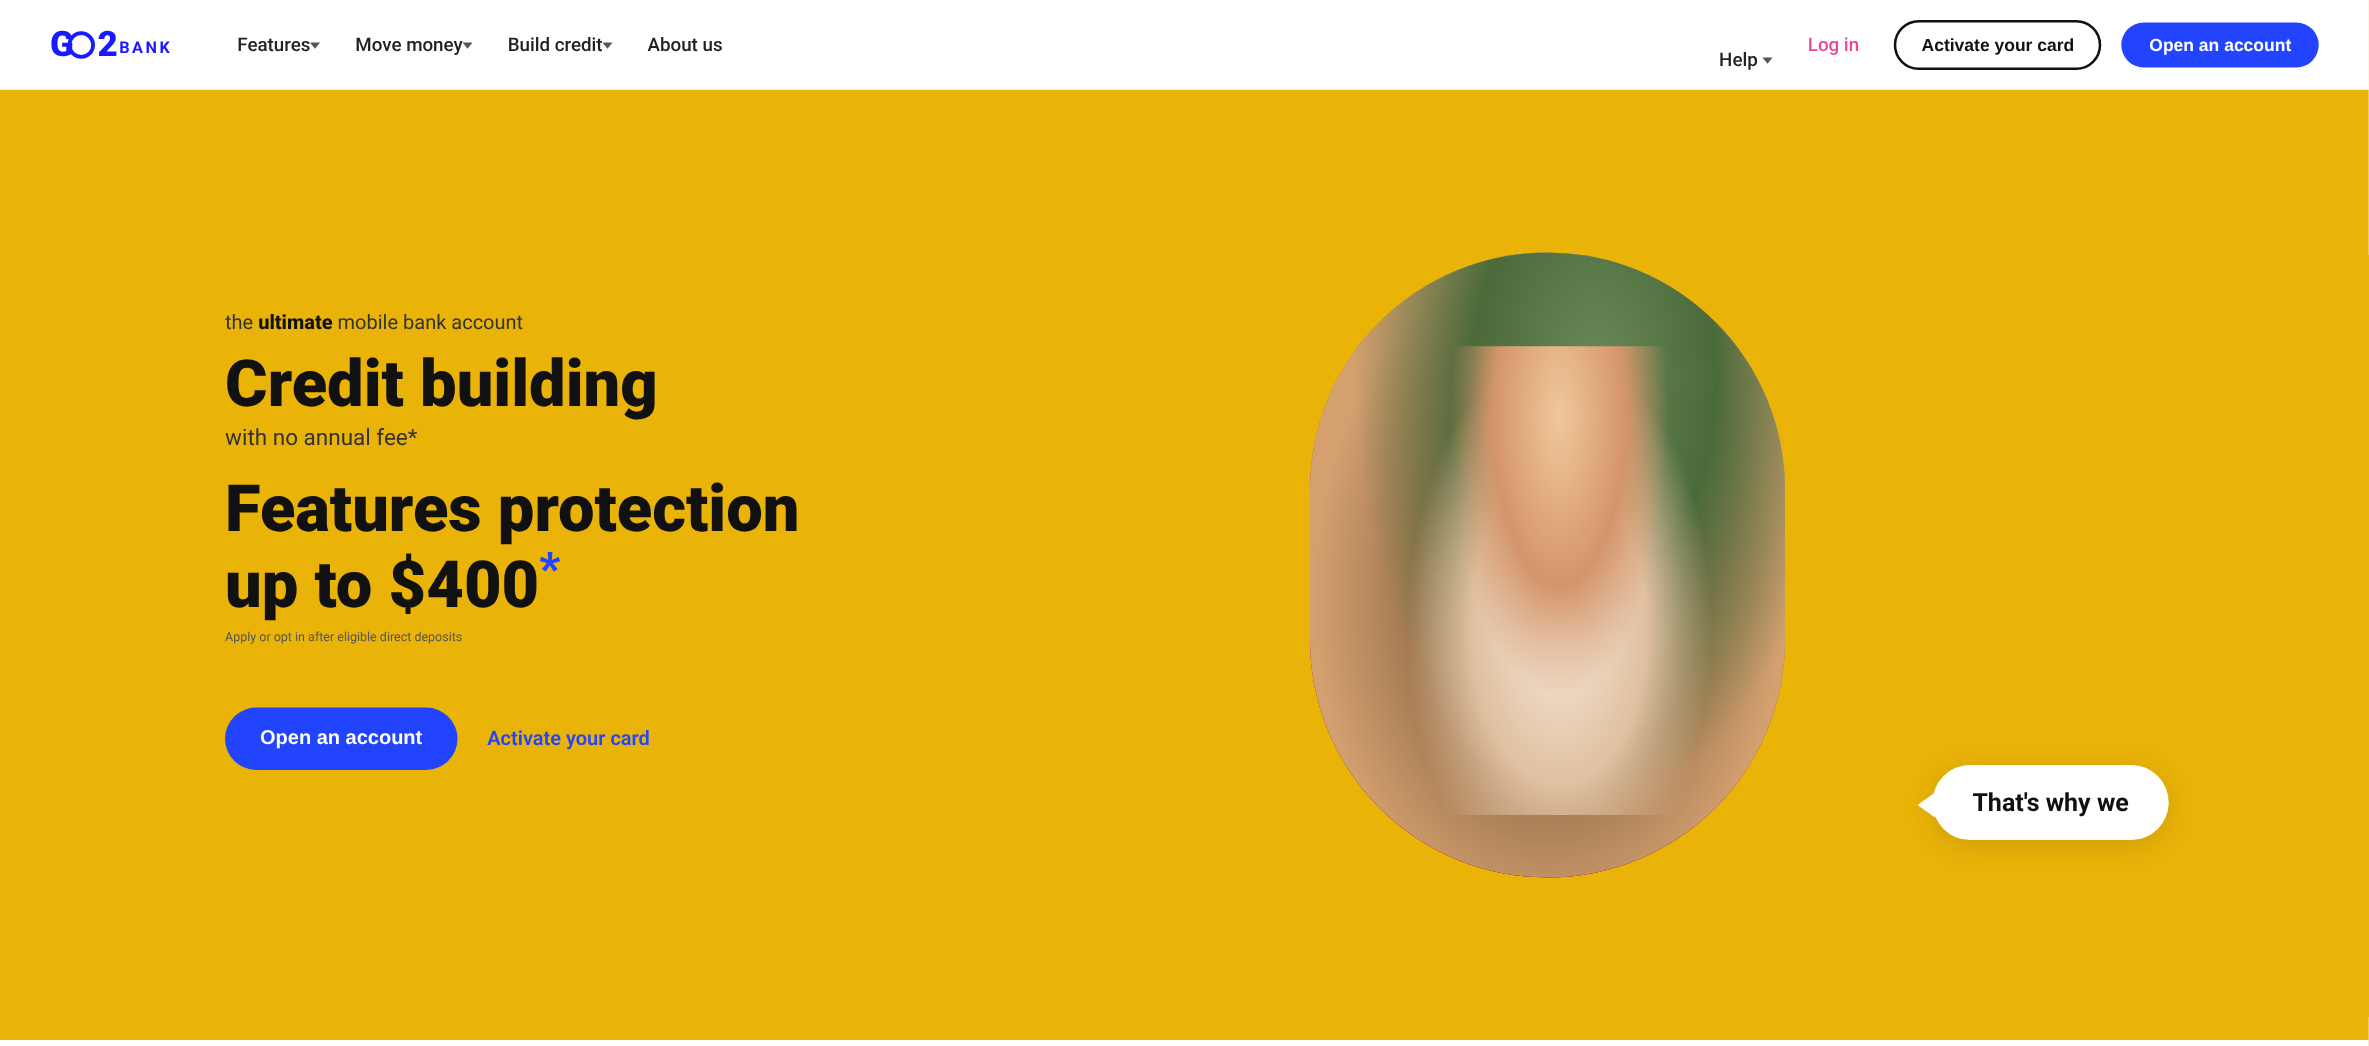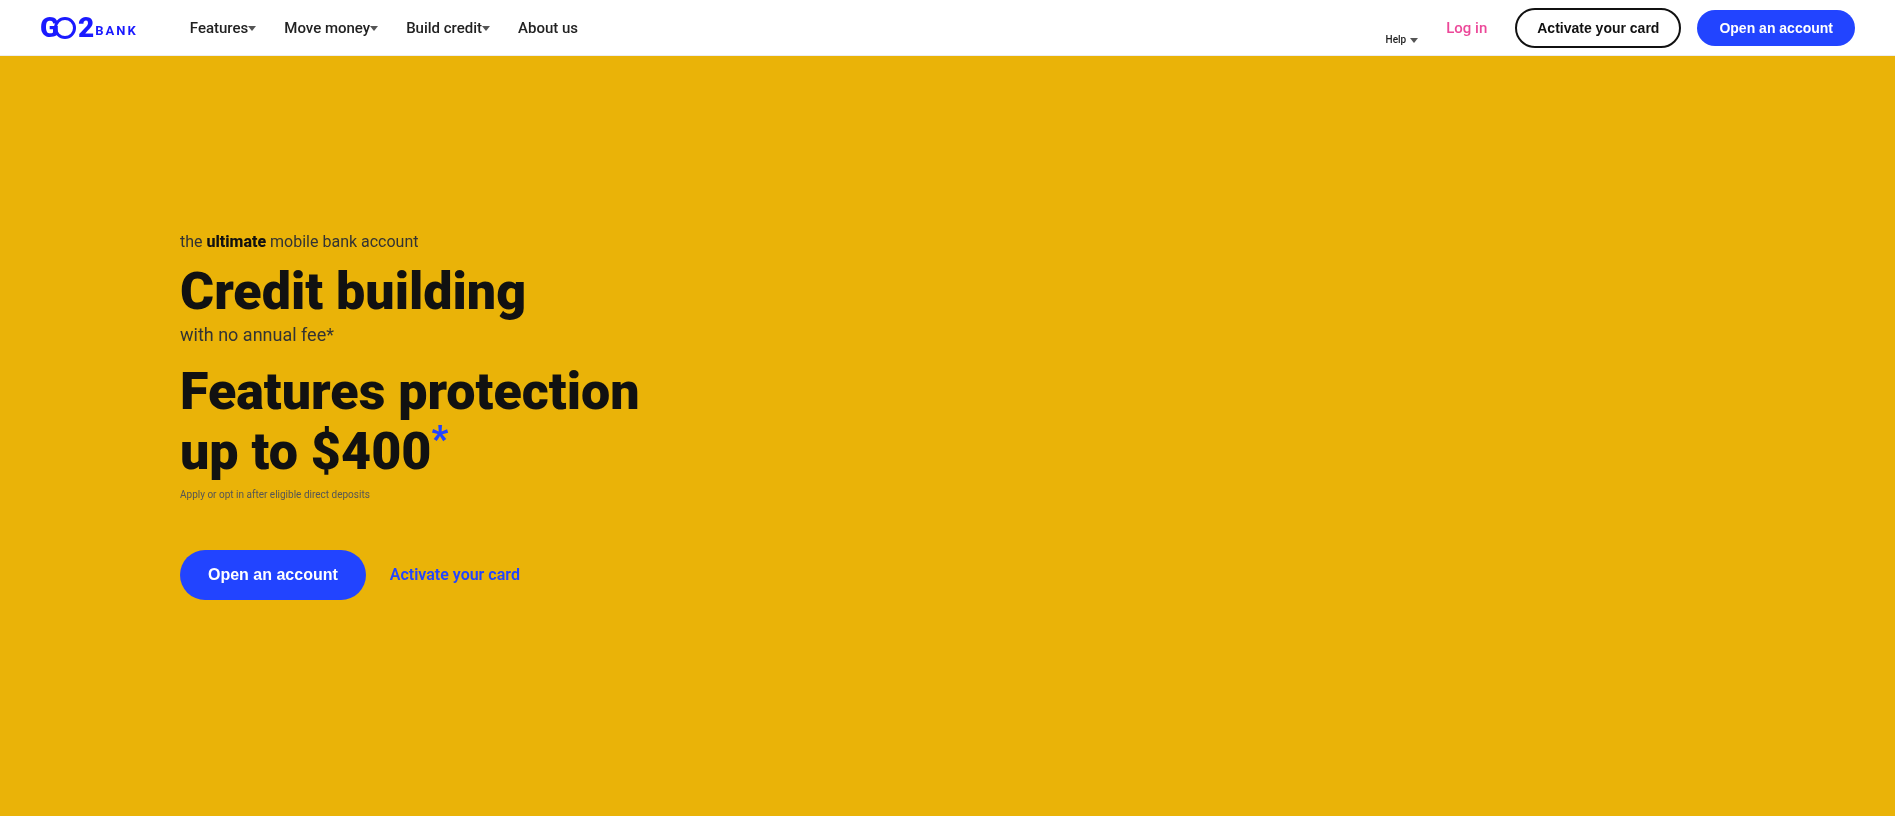--- a/index.html
+++ b/index.html
@@ -8,21 +8,21 @@
       background: #fff;
       color: #111;
       min-width: 1200px;
     }
 
     
     .navbar {
       display: flex;
       align-items: center;
       padding: 0 40px;
-      height: 56px;
+      height: 72px;
       background: #fff;
       border-bottom: 1px solid #eee;
       position: relative;
       z-index: 10;
       justify-content: space-between;
     }
     .navbar-logo {
       display: flex;
       align-items: center;
       margin-right: 40px;
@@ -83,21 +83,21 @@
     }
     .nav-right {
       display: flex;
       align-items: center;
       gap: 16px;
     }
     .nav-help {
       display: flex;
       align-items: center;
       gap: 4px;
-      font-size: 10px;
+      font-size: 15px;
       font-weight: 500;
       color: #222;
       cursor: pointer;
       margin-top: 24px;
     }
     .nav-login {
       font-size: 15px;
       font-weight: 500;
       color: #ec4899;
       cursor: pointer;
@@ -341,13 +341,19 @@
     </h2>
     <p class="hero-body">
       <span>Apply or opt in after eligible direct deposits</span>
     </p>
     <div class="hero-cta">
       <button class="btn-cta-primary">Open an account</button>
       <a class="btn-cta-link" href="#">Activate your card</a>
     </div>
   </div>
 
+  <div class="hero-right">
+    <div class="hero-image-container">
+      <div class="hero-photo"></div>
+    </div>
+    <div class="speech-bubble">That's why we</div>
+  </div>
 </section>
 
 </body></html>

